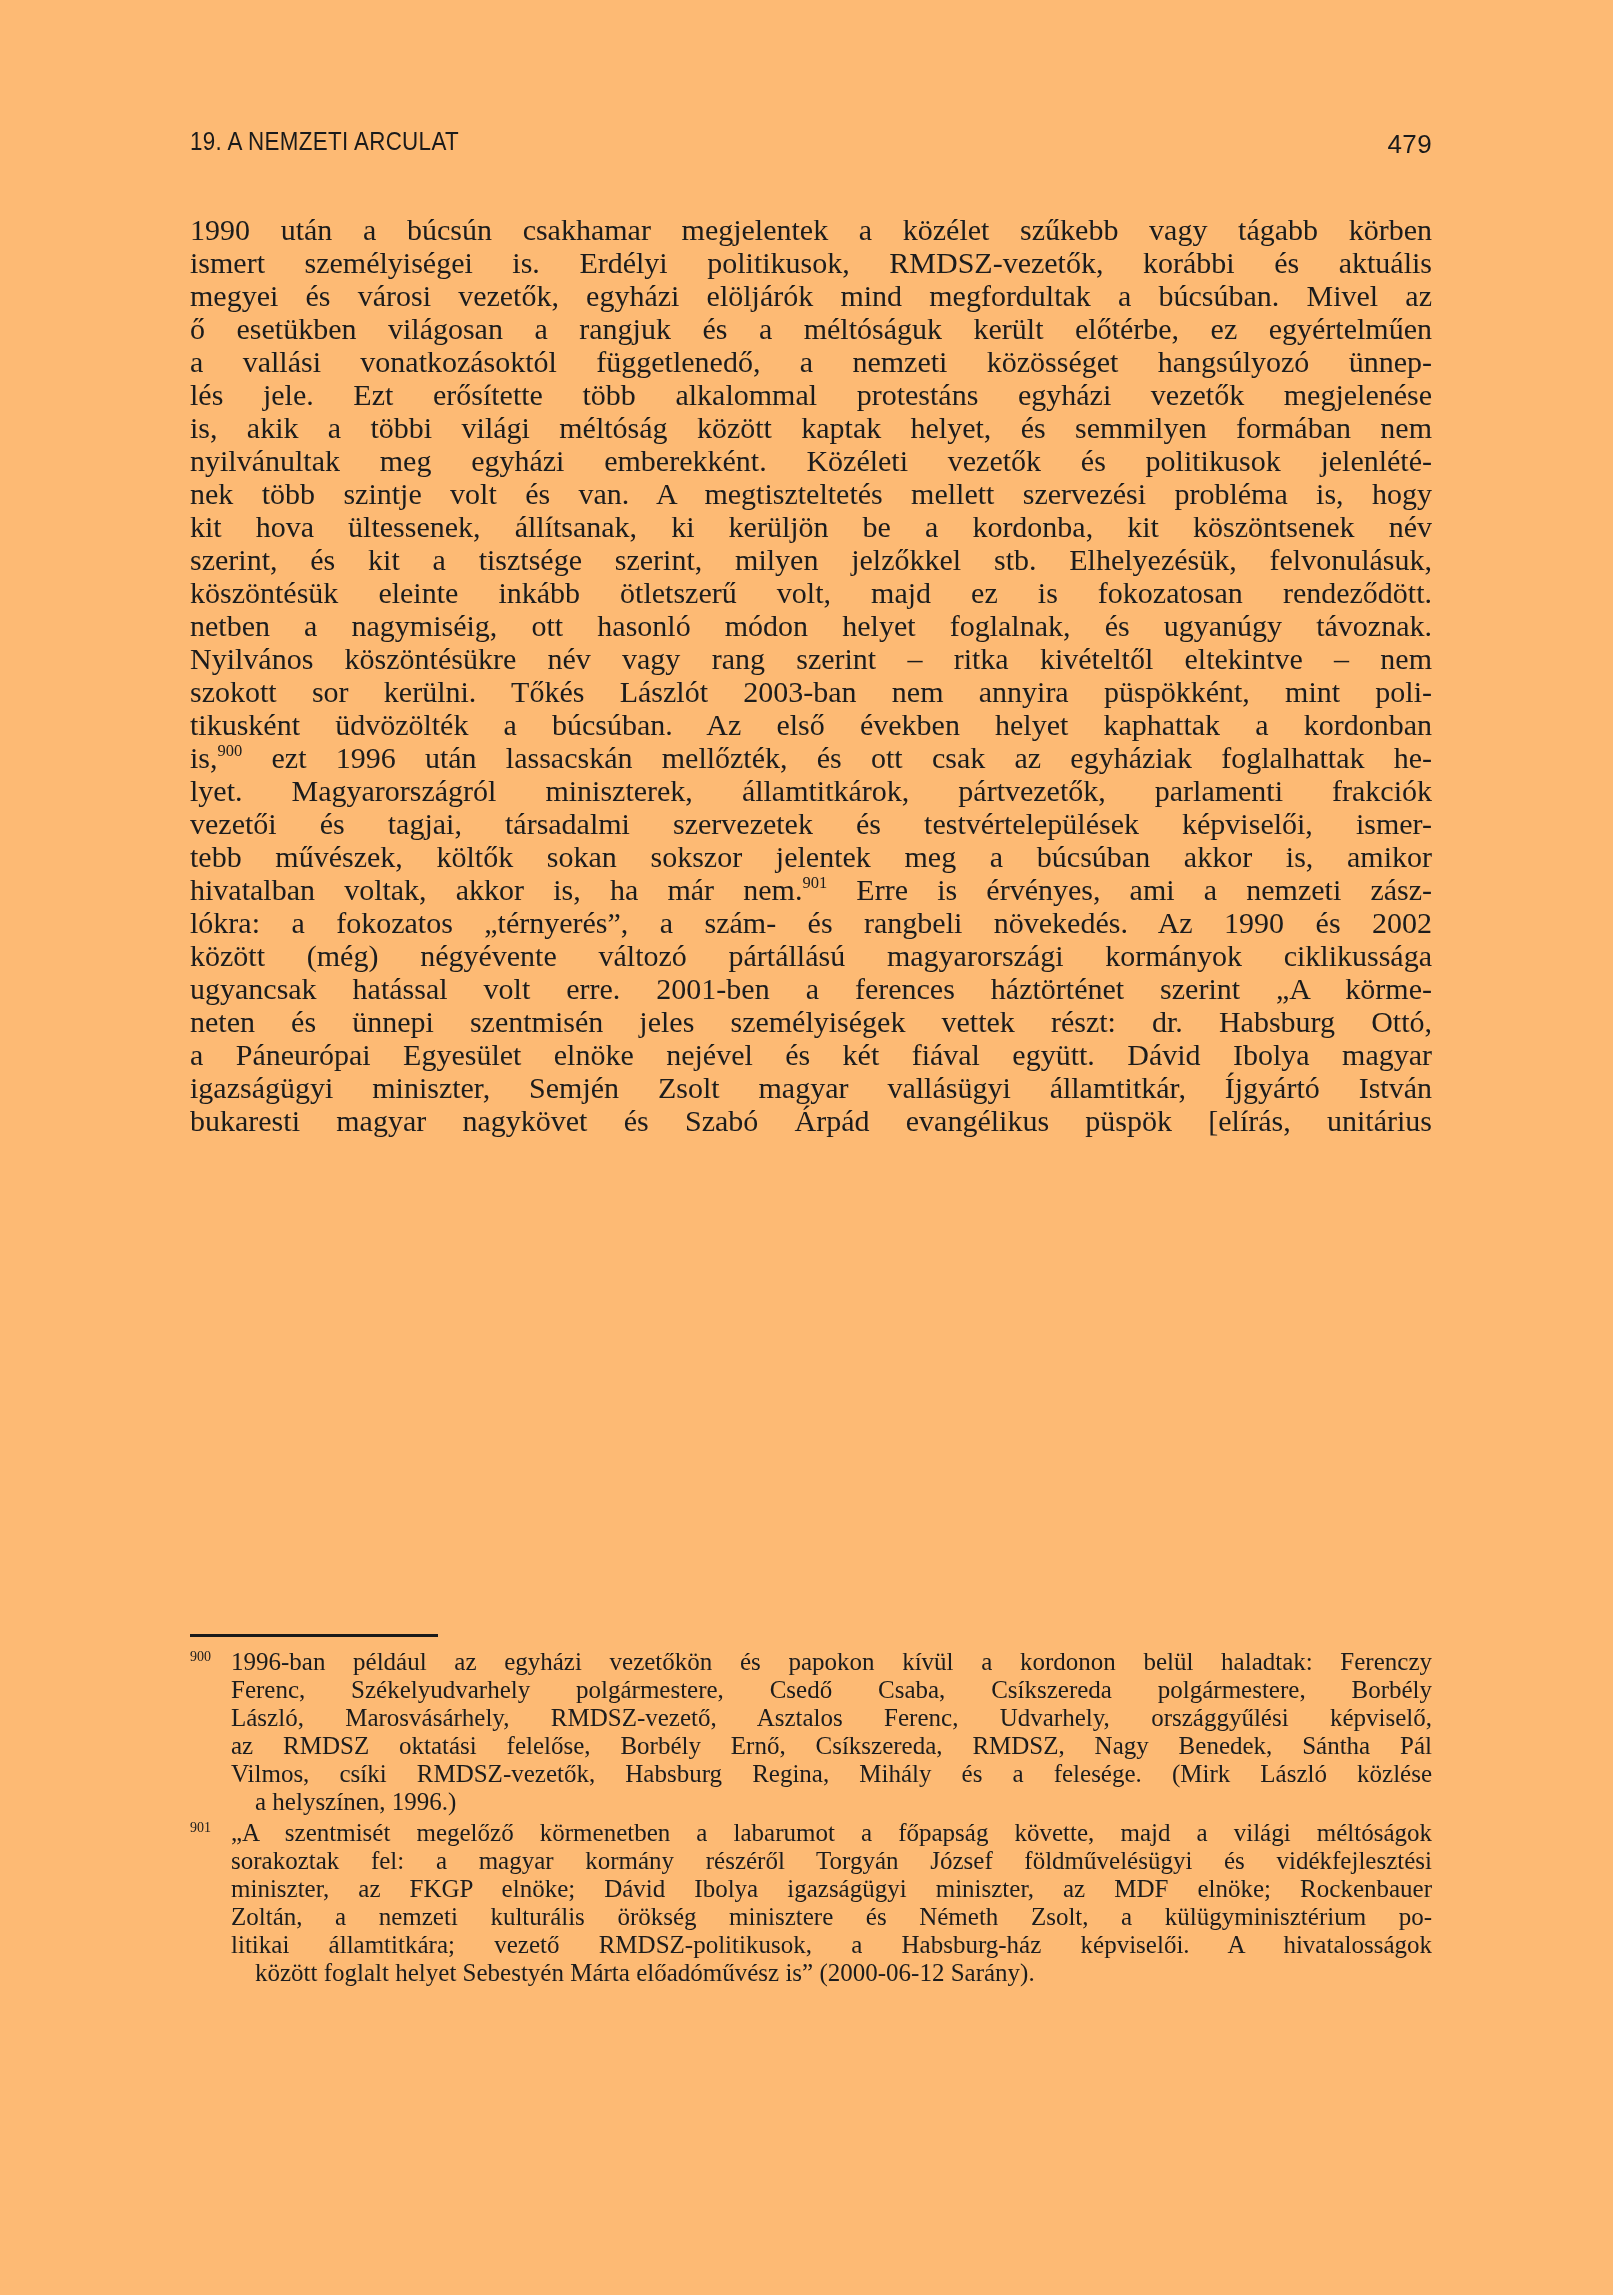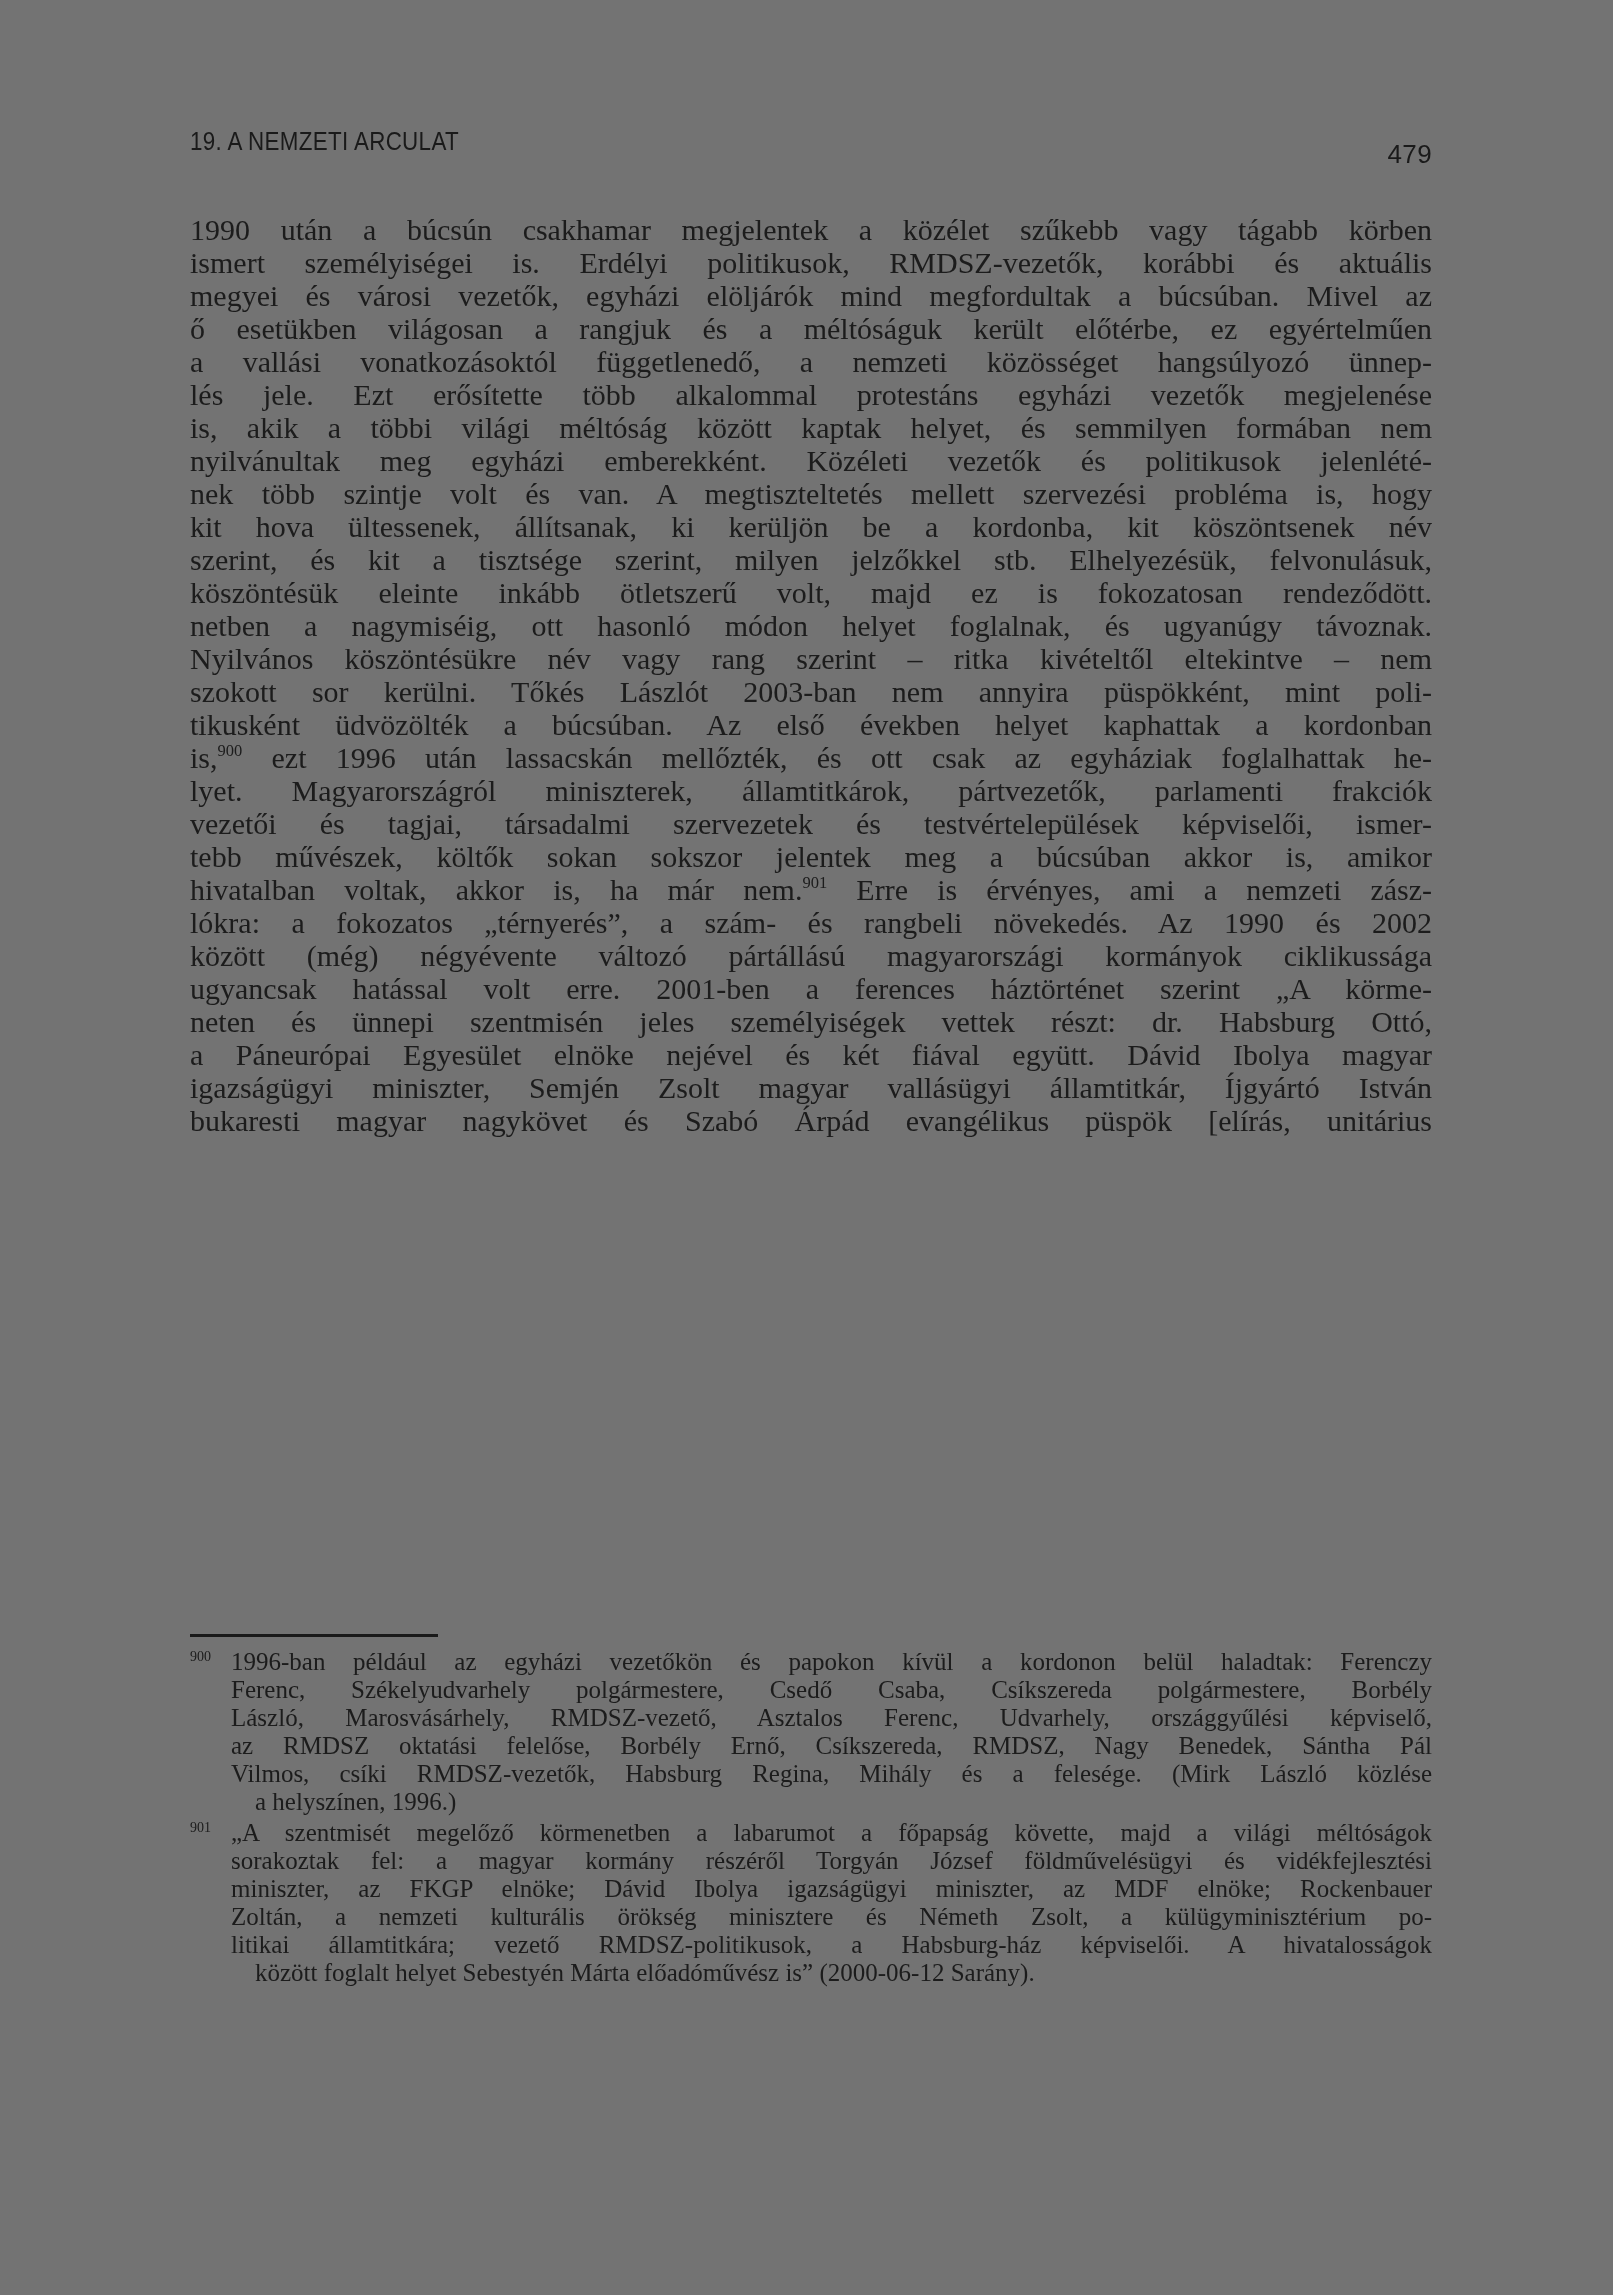--- a/index.html
+++ b/index.html
@@ -1,24 +1,24 @@
 <!DOCTYPE html>
 <html style="font-size:13.2px"><head>
 <meta charset="utf-8">
 <style>
   html, body { margin: 0; padding: 0; background: #ffffff; }
   body { width: 1614px; height: 2295px; position: relative; overflow: hidden; color: #1c1c1c; }
-  .page { position: absolute; left: 0; top: 0; width: 1614px; height: 2295px; background: #737373; }
+  .page { position: absolute; left: 0; top: 0; width: 1614px; height: 2295px; background: #fdba74; }
   .running-head {
     position: absolute; left: 190px; top: 126px; width: 1242px; height: 36px;
     font-family: "Liberation Sans", "DejaVu Sans", sans-serif;
     font-size: 26px; letter-spacing: 0.4px; color: #1a1a1a;
   }
   .running-head .title { position: absolute; left: 0; top: 0; transform: scaleX(0.86); transform-origin: left top; }
-  .running-head .pageno { position: absolute; right: 0; top: 13px; }
+  .running-head .pageno { position: absolute; right: 0; top: 3px; }
   .body-text {
     position: absolute; left: 190px; top: 213px; width: 1242px;
     font-family: "Liberation Serif", "DejaVu Serif", serif;
     font-size: 30px; line-height: 33px; color: #1c1c1c;
   }
   .body-text .line { display: block; white-space: nowrap; text-align: justify; text-align-last: justify; height: 33px; }
   sup.fnref { font-size: 16.5px; line-height: 0; vertical-align: 11.6px; }
   .fn-rule { position: absolute; left: 190px; top: 1634px; width: 248px; height: 2.5px; background: #1a1a1a; }
   .footnotes {
     position: absolute; left: 190px; top: 1648px; width: 1242px;

